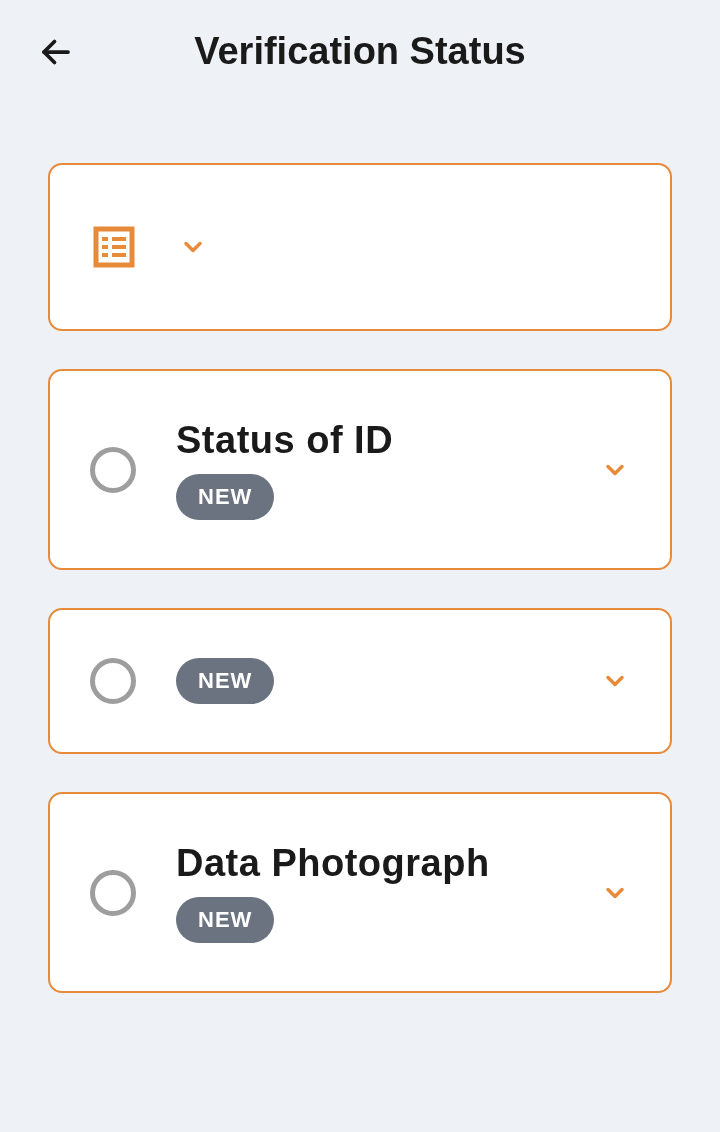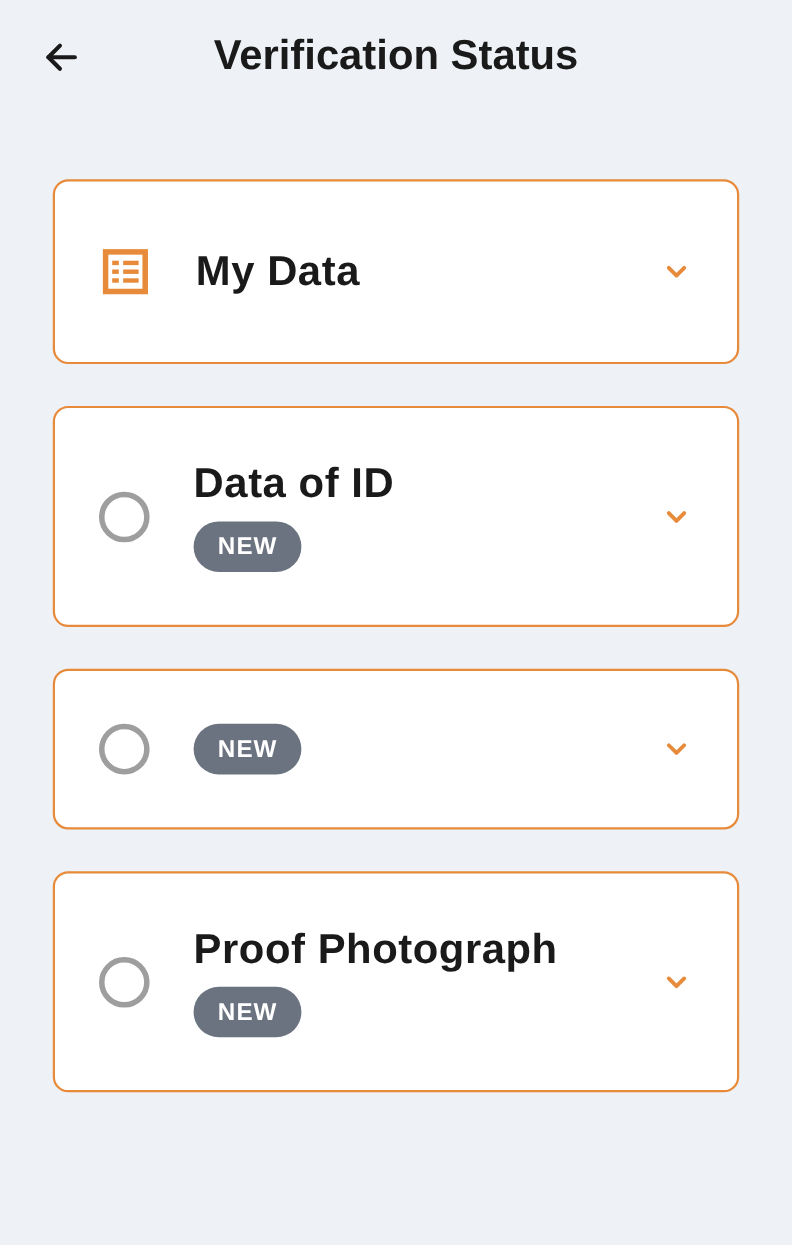--- a/index.html
+++ b/index.html
@@ -124,34 +124,31 @@
       <svg width="48" height="48" viewBox="0 0 24 24" fill="none">
         <rect x="3" y="3" width="18" height="18" stroke="#e78a3a" stroke-width="2.5" fill="none"></rect>
         <rect x="6" y="7" width="3" height="2" fill="#e78a3a"></rect>
         <rect x="11" y="7" width="7" height="2" fill="#e78a3a"></rect>
         <rect x="6" y="11" width="3" height="2" fill="#e78a3a"></rect>
         <rect x="11" y="11" width="7" height="2" fill="#e78a3a"></rect>
         <rect x="6" y="15" width="3" height="2" fill="#e78a3a"></rect>
         <rect x="11" y="15" width="7" height="2" fill="#e78a3a"></rect>
       </svg>
     </div>
-    <div class="card-body">
-      <div class="card-title">My Data</div>
-    </div>
     <div class="chevron">
       <svg width="28" height="28" viewBox="0 0 24 24" fill="none" stroke="#e78a3a" stroke-width="3" stroke-linecap="round" stroke-linejoin="round">
         <polyline points="6 9 12 15 18 9"></polyline>
       </svg>
     </div>
   </div>
 
   <div class="card">
     <div class="status-circle"></div>
     <div class="card-body">
-      <div class="card-title">Data of ID</div>
+      <div class="card-title">Status of ID</div>
       <div class="badge">NEW</div>
     </div>
     <div class="chevron">
       <svg width="28" height="28" viewBox="0 0 24 24" fill="none" stroke="#e78a3a" stroke-width="3" stroke-linecap="round" stroke-linejoin="round">
         <polyline points="6 9 12 15 18 9"></polyline>
       </svg>
     </div>
   </div>
 
   <div class="card">
@@ -162,21 +159,21 @@
     <div class="chevron">
       <svg width="28" height="28" viewBox="0 0 24 24" fill="none" stroke="#e78a3a" stroke-width="3" stroke-linecap="round" stroke-linejoin="round">
         <polyline points="6 9 12 15 18 9"></polyline>
       </svg>
     </div>
   </div>
 
   <div class="card">
     <div class="status-circle"></div>
     <div class="card-body">
-      <div class="card-title">Proof Photograph</div>
+      <div class="card-title">Data Photograph</div>
       <div class="badge">NEW</div>
     </div>
     <div class="chevron">
       <svg width="28" height="28" viewBox="0 0 24 24" fill="none" stroke="#e78a3a" stroke-width="3" stroke-linecap="round" stroke-linejoin="round">
         <polyline points="6 9 12 15 18 9"></polyline>
       </svg>
     </div>
   </div>
 
 </div>

